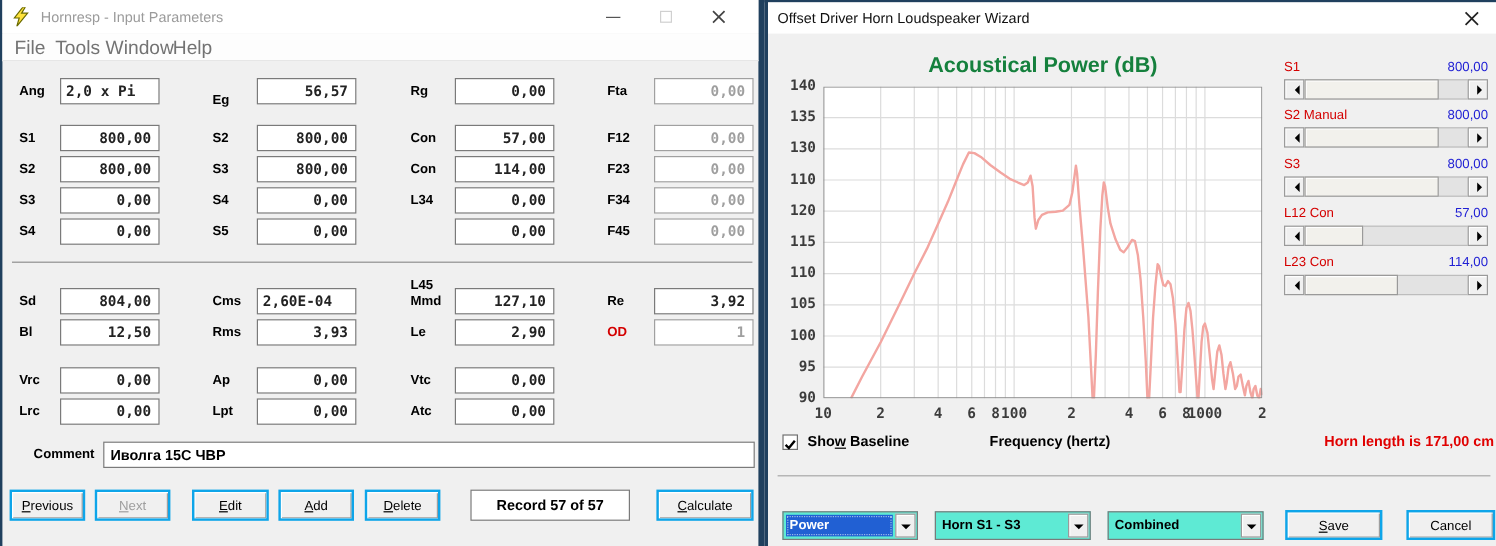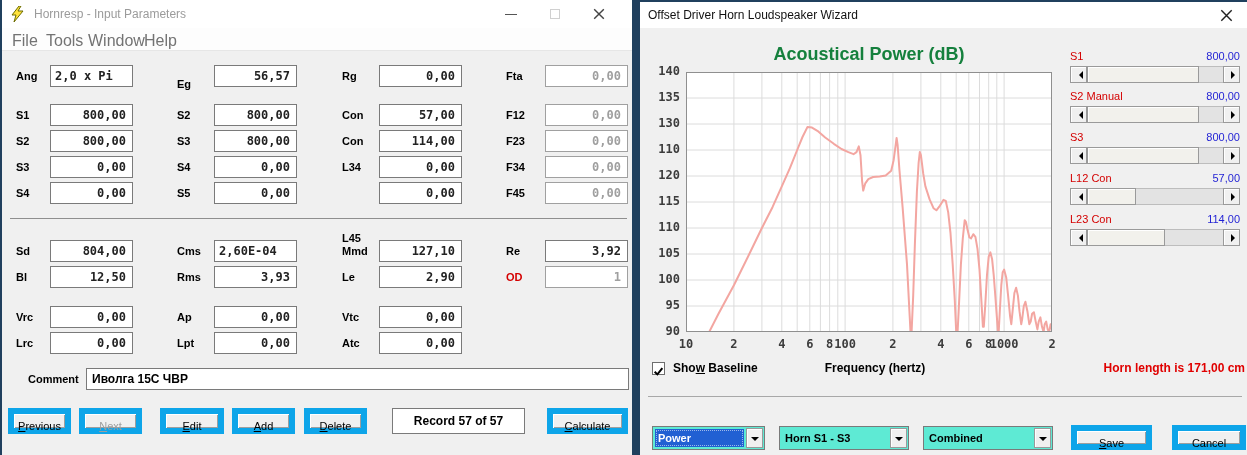--- a/index.html
+++ b/index.html
@@ -27,21 +27,21 @@
     line-height: 20px; text-align: right; padding-right: 6px; white-space: nowrap; overflow: hidden; }
   .pfield.left { text-align: left; padding-left: 4px; }
   .pfield.dis { color: #9f9f9f; border-color: #a0a0a0; }
   .sep { position: absolute; left: 8px; top: 218px; width: 617px; height: 0; border-top: 1px solid #8f8f8f; }
 
   .comment-label { position: absolute; left: 14px; top: 373px; font-size: 11px; font-weight: bold; margin-left: 12px; }
   .comment-box { position: absolute; left: 84px; top: 368px; width: 543px; height: 22px; background: #fff;
     border: 1px solid #7a7a7a; font-size: 12px; font-weight: bold; color: #000000;
     line-height: 20px; padding-left: 5px; }
 
-  .btn { position: absolute; height: 26px; background: #f0f0f0; border: 6px solid #0ea5e9;
+  .btn { position: absolute; height: 26px; background: #f0f0f0; border: 2px solid #0ea5e9;
     box-shadow: inset 1px 1px 0 #ffffff, inset -1px -1px 0 #9e9e9e;
     font-size: 11px; color: #000; text-align: center; cursor: default; }
   .btn span { display: block; line-height: 24px; }
   .btn.fl span::first-letter { text-decoration: underline; }
   .btn.dis { color: #9e9e9e; }
   .record-box { position: absolute; left: 390px; top: 408px; width: 133px; height: 26px; background: #fff;
     border: 1px solid #7a7a7a; font-size: 12px; font-weight: bold; text-align: center; line-height: 24px; }
 
   
   .win-right { position: absolute; left: 637px; top: 0; width: 610px; height: 455px;

